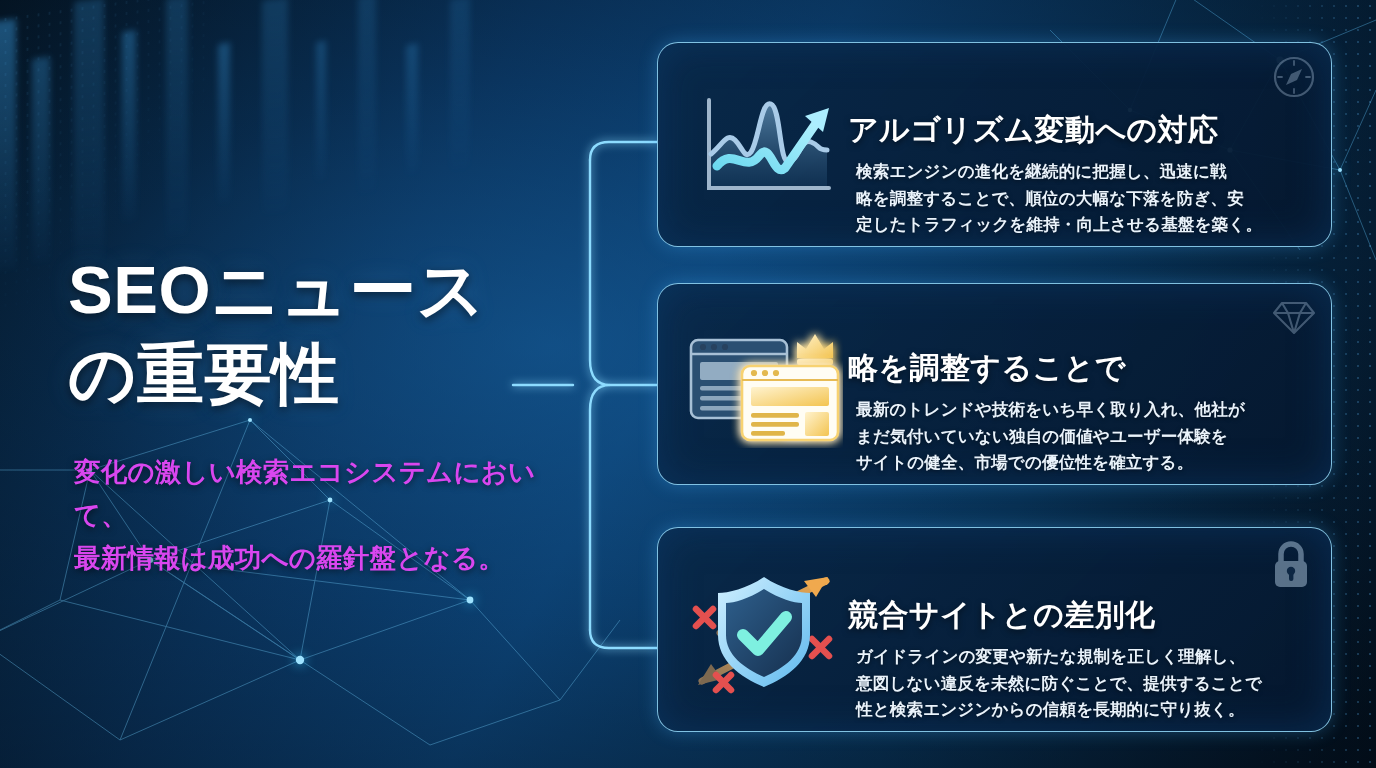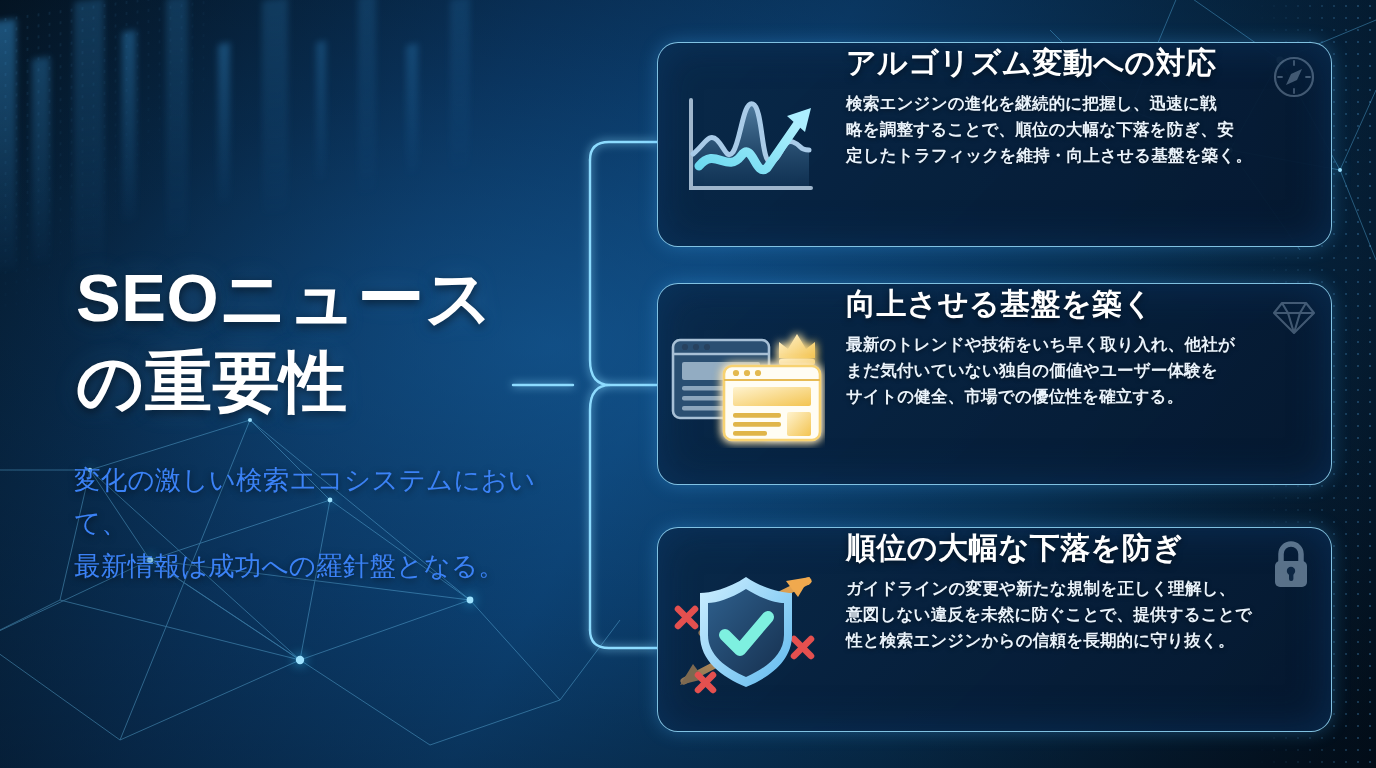--- a/index.html
+++ b/index.html
@@ -42,55 +42,55 @@
     mask-image:linear-gradient(135deg, rgba(0,0,0,.8), rgba(0,0,0,0) 70%);
     opacity:.5;
   }
   svg.net{position:absolute;inset:0;width:1376px;height:768px;}
   .glowdot{filter:drop-shadow(0 0 6px #33ccff);}
 
   
   .left{position:absolute;left:68px;top:248px;width:520px;}
   .title{
     font-size:67px;font-weight:700;color:#ffffff;line-height:1.26;
-    letter-spacing:.5px;margin:8px;
+    letter-spacing:.5px;margin:0;
     text-shadow:0 3px 10px rgba(0,0,0,.55), 0 0 26px rgba(110,190,255,.20);
     white-space:pre-line;
   }
   .subtitle{
-    margin:34px 0 0 6px;font-size:26.5px;font-weight:400;color:#3b82f6;line-height:1.62;
+    margin:34px 0 0 6px;font-size:26.5px;font-weight:700;color:#d946ef;line-height:1.62;
     text-shadow:0 2px 7px rgba(0,0,0,.6);white-space:pre-line;letter-spacing:.2px;
   }
 
   
   svg.connector{position:absolute;left:505px;top:30px;width:180px;height:710px;overflow:visible;}
 
   
   .cards{position:absolute;left:657px;top:0;width:674px;height:768px;}
   .card{
     position:absolute;left:0;width:673px;
     border:1.6px solid rgba(150,222,255,.85);
     border-radius:21px;
     background:linear-gradient(135deg, rgba(9,40,72,.93) 0%, rgba(7,32,60,.95) 45%, rgba(5,24,47,.96) 100%);
     box-shadow:0 0 18px rgba(70,180,255,.30), inset 0 0 38px rgba(12,60,110,.55);
     overflow:hidden;
   }
   .card.c1{top:42px;height:203px;}
   .card.c2{top:283px;height:200px;}
   .card.c3{top:527px;height:203px;}
 
-  .card-inner{position:absolute;inset:0;display:flex;align-items:flex-start;padding:0 14px 0 4px;box-sizing:border-box;gap:16px;}
+  .card-inner{position:absolute;inset:0;display:flex;align-items:flex-end;padding:0 14px 0 22px;box-sizing:border-box;}
   .icon-wrap{width:168px;min-width:168px;height:100%;display:flex;align-items:center;justify-content:center;}
   .txt{flex:1;padding-right:8px;}
   .card-title{
     margin:0 0 7px 0;font-size:30px;font-weight:700;color:#ffffff;letter-spacing:.4px;
     text-shadow:0 2px 6px rgba(0,0,0,.55);
   }
   .card-body{
-    margin:0;font-size:16.6px;font-weight:700;color:#eaf3fb;line-height:1.58;letter-spacing:.1px;
+    margin:8px;font-size:16.6px;font-weight:700;color:#eaf3fb;line-height:1.58;letter-spacing:.1px;
     text-shadow:0 1px 4px rgba(0,0,0,.5);white-space:pre-line;
   }
   .corner-icon{position:absolute;right:14px;top:11px;opacity:.30;}
   .corner-icon.lock{top:12px;right:18px;opacity:.42;}
 </style>
 </head>
 <body>
 
 <div class="stage">
 
@@ -280,21 +280,21 @@
               <g fill="#e0b54a">
                 <rect x="66" y="93" width="48" height="4.8" rx="2"></rect>
                 <rect x="66" y="102" width="48" height="4.8" rx="2"></rect>
                 <rect x="66" y="111" width="34" height="4.8" rx="2"></rect>
               </g>
               <rect x="120" y="92" width="24" height="24" rx="2" fill="url(#goldG)"></rect>
             </g>
           </svg>
         </div>
         <div class="txt">
-          <h2 class="card-title">向上させる基盤を築く</h2>
+          <h2 class="card-title">略を調整することで</h2>
           <p class="card-body">最新のトレンドや技術をいち早く取り入れ、他社が
 まだ気付いていない独自の価値やユーザー体験を
 サイトの健全、市場での優位性を確立する。</p>
         </div>
       </div>
       <div class="corner-icon">
         <svg width="46" height="42" viewBox="0 0 46 42">
           <g fill="none" stroke="#cfe9ff" stroke-width="2.1" stroke-linejoin="round">
             <path d="M11 8 L35 8 L43 18 L23 38 L3 18 Z"></path>
             <path d="M3 18 H43"></path>
@@ -338,21 +338,21 @@
               <path d="M126 74 L143 91"></path>
                 <path d="M143 74 L126 91"></path>
             </g>
 
             <path d="M78 12 C96 24 114 28 124 28 L124 70 C124 96 102 112 78 122 C54 112 32 96 32 70 L32 28 C42 28 60 24 78 12 Z" fill="url(#shOut)"></path>
             <path d="M78 24 C94 34 108 38 116 38 L116 70 C116 90 98 103 78 112 C58 103 40 90 40 70 L40 38 C48 38 62 34 78 24 Z" fill="url(#shIn)"></path>
             <path d="M57 70 L72 85 L100 52" stroke="#7ef0e0" stroke-width="12" fill="none" stroke-linecap="round" stroke-linejoin="round"></path>
           </svg>
         </div>
         <div class="txt">
-          <h2 class="card-title">順位の大幅な下落を防ぎ</h2>
+          <h2 class="card-title">競合サイトとの差別化</h2>
           <p class="card-body">ガイドラインの変更や新たな規制を正しく理解し、
 意図しない違反を未然に防ぐことで、提供することで
 性と検索エンジンからの信頼を長期的に守り抜く。</p>
         </div>
       </div>
       <div class="corner-icon lock">
         <svg width="44" height="50" viewBox="0 0 44 50">
           <path d="M12 22 L12 14 a10 10 0 0 1 20 0 L32 22" fill="none" stroke="#cfe9ff" stroke-width="5.5" stroke-linecap="round"></path>
           <rect x="6" y="21" width="32" height="26" rx="5" fill="#cfe9ff"></rect>
           <circle cx="22" cy="31" r="4.2" fill="#1b3a5c"></circle>

